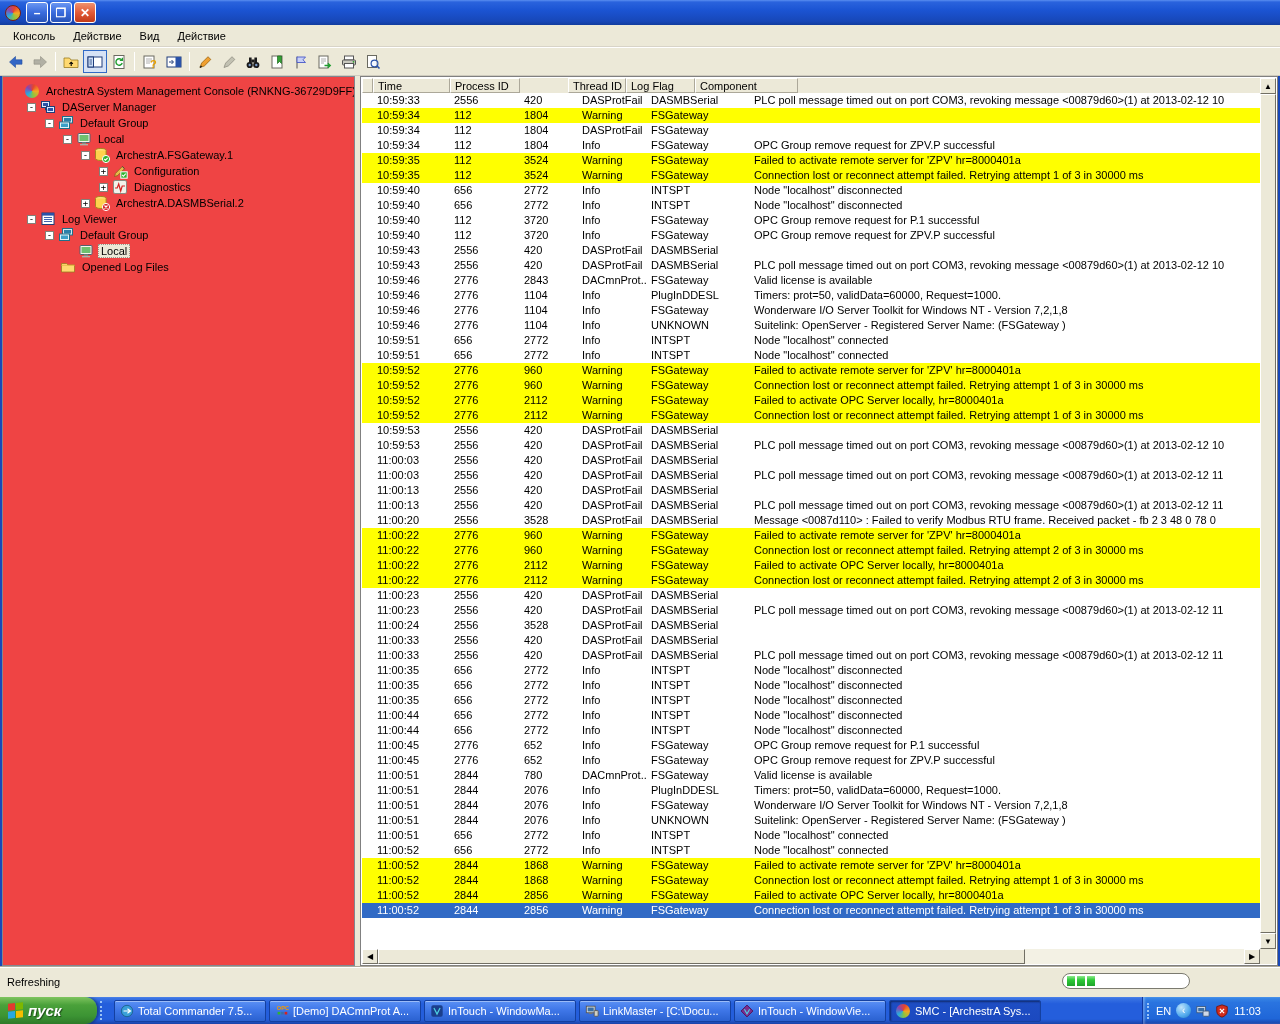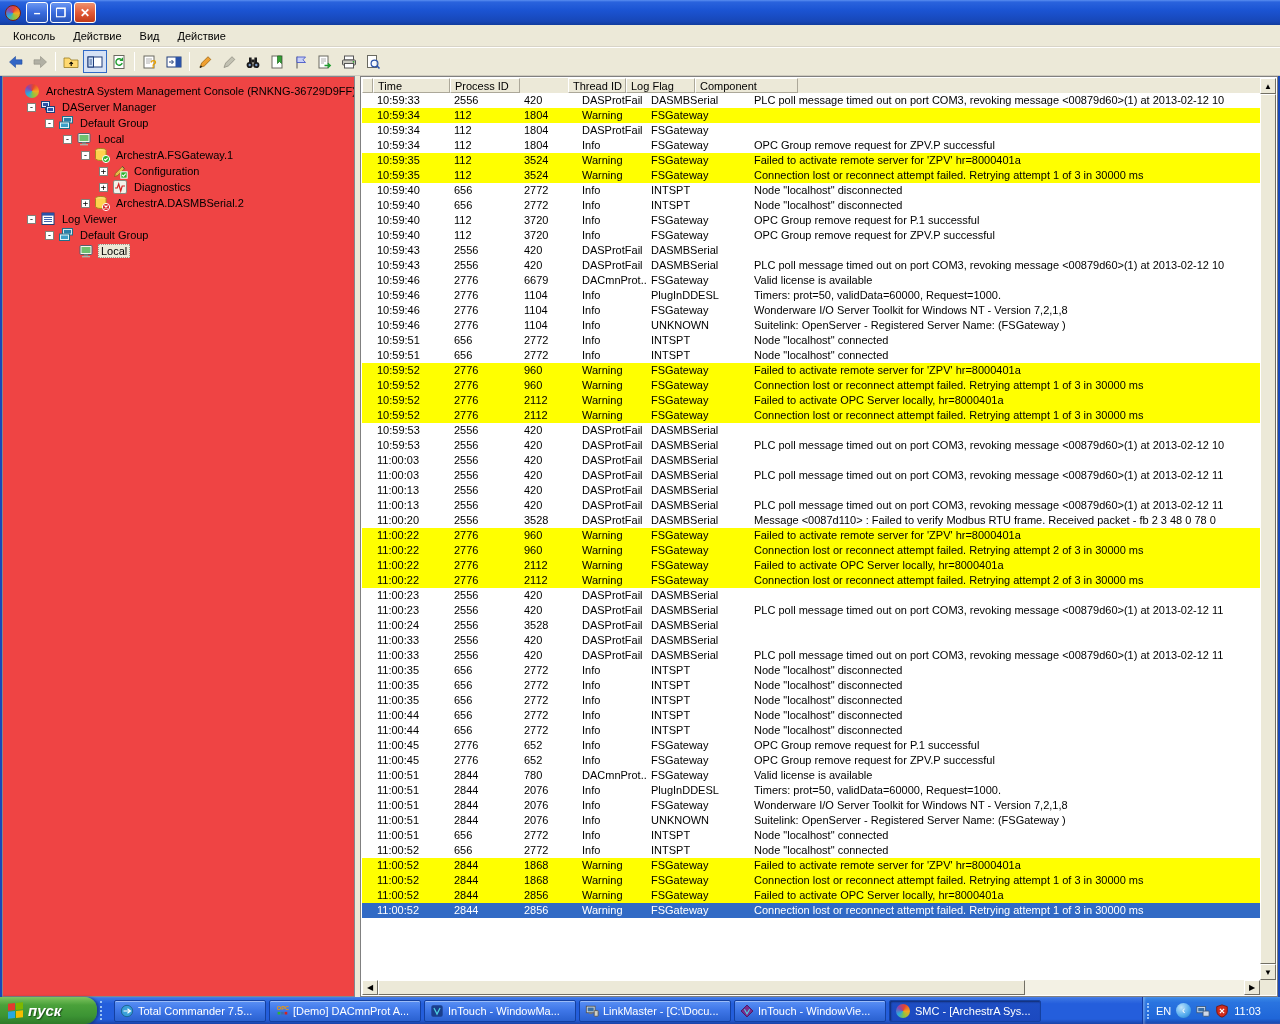--- a/index.html
+++ b/index.html
@@ -343,20 +343,28 @@
         <div class="tree-row" style="padding-left: 60px;">
           <span style="width: 15px; flex: 0 0 auto;"></span>
           <span class="tree-icon"><svg viewBox="0 0 16 16">
               <rect x="2" y="2.5" width="12" height="9" rx="1" fill="#f4f4ee" stroke="#55606e"></rect>
               <rect x="3.5" y="4" width="9" height="6" fill="#6fc06f"></rect>
               <rect x="6" y="11.5" width="4" height="1.6" fill="#8a8a80"></rect>
               <rect x="4" y="13" width="8" height="1.4" fill="#b0b0a6"></rect>
             </svg></span>
           <span class="tree-label selected">Local</span>
         </div>
+        <div class="tree-row" style="padding-left: 42px;">
+          <span style="width: 15px; flex: 0 0 auto;"></span>
+          <span class="tree-icon"><svg viewBox="0 0 16 16">
+              <path d="M1.5 4.5h5.2l1.2 1.5h6.6V13H1.5z" fill="#ffd970" stroke="#9a7b20" stroke-width="0.8"></path>
+              <path d="M1.5 6.3h13" stroke="#e8bc4a"></path>
+            </svg></span>
+          <span class="tree-label">Opened Log Files</span>
+        </div>
       </div>
     <div class="splitter"></div>
     <div class="right-panel">
       <div class="grid">
         <div class="grid-content">
           <div class="ghead">
               <span class="hcell" style="width: 11px;"></span>
               <span class="hcell" style="width: 77px;">Time</span>
               <span class="hcell" style="width: 70px;">Process ID</span>
               <span class="hcell" style="width: 58px; margin-left: 48px;">Thread ID</span>
@@ -467,21 +475,21 @@
                 <span class="gcell" style="width: 70px;">2556</span>
                 <span class="gcell" style="width: 58px;">420</span>
                 <span class="gcell" style="width: 69px;">DASProtFail</span>
                 <span class="gcell" style="width: 103px;">DASMBSerial</span>
                 <span class="gcell" style="flex: 1 1 0%;">PLC poll message timed out on port COM3, revoking message &lt;00879d60&gt;(1) at 2013-02-12 10</span>
               </div>
               <div class="grow">
                 <span class="gcell" style="width: 11px; padding: 0px;"></span>
                 <span class="gcell" style="width: 77px;">10:59:46</span>
                 <span class="gcell" style="width: 70px;">2776</span>
-                <span class="gcell" style="width: 58px;">6679</span>
+                <span class="gcell" style="width: 58px;">2843</span>
                 <span class="gcell" style="width: 69px;">DACmnProt...</span>
                 <span class="gcell" style="width: 103px;">FSGateway</span>
                 <span class="gcell" style="flex: 1 1 0%;">Valid license is available</span>
               </div>
               <div class="grow">
                 <span class="gcell" style="width: 11px; padding: 0px;"></span>
                 <span class="gcell" style="width: 77px;">10:59:46</span>
                 <span class="gcell" style="width: 70px;">2776</span>
                 <span class="gcell" style="width: 58px;">1104</span>
                 <span class="gcell" style="width: 69px;">Info</span>
@@ -867,20 +875,28 @@
           <span class="sb-btn">◀</span>
           <span class="sb-thumb"></span>
           <span class="sb-track"></span>
           <span class="sb-btn">▶</span>
         </div>
         <div class="sb-corner"></div>
       </div>
     </div>
   </div>
 
+  <div class="statusbar">
+    <span>Refreshing</span>
+    <span class="progress">
+        <span class="pseg"></span>
+        <span class="pseg"></span>
+        <span class="pseg"></span>
+      </span>
+  </div>
 
   <div class="taskbar">
     <div class="start-btn">
       <span class="start-flag">
         <i style="background:#e23a2e"></i>
           <i style="background:#7db700"></i>
           <i style="background:#28a8e0"></i>
           <i style="background:#f5bd00"></i>
       </span>
       <span class="start-label">пуск</span>

